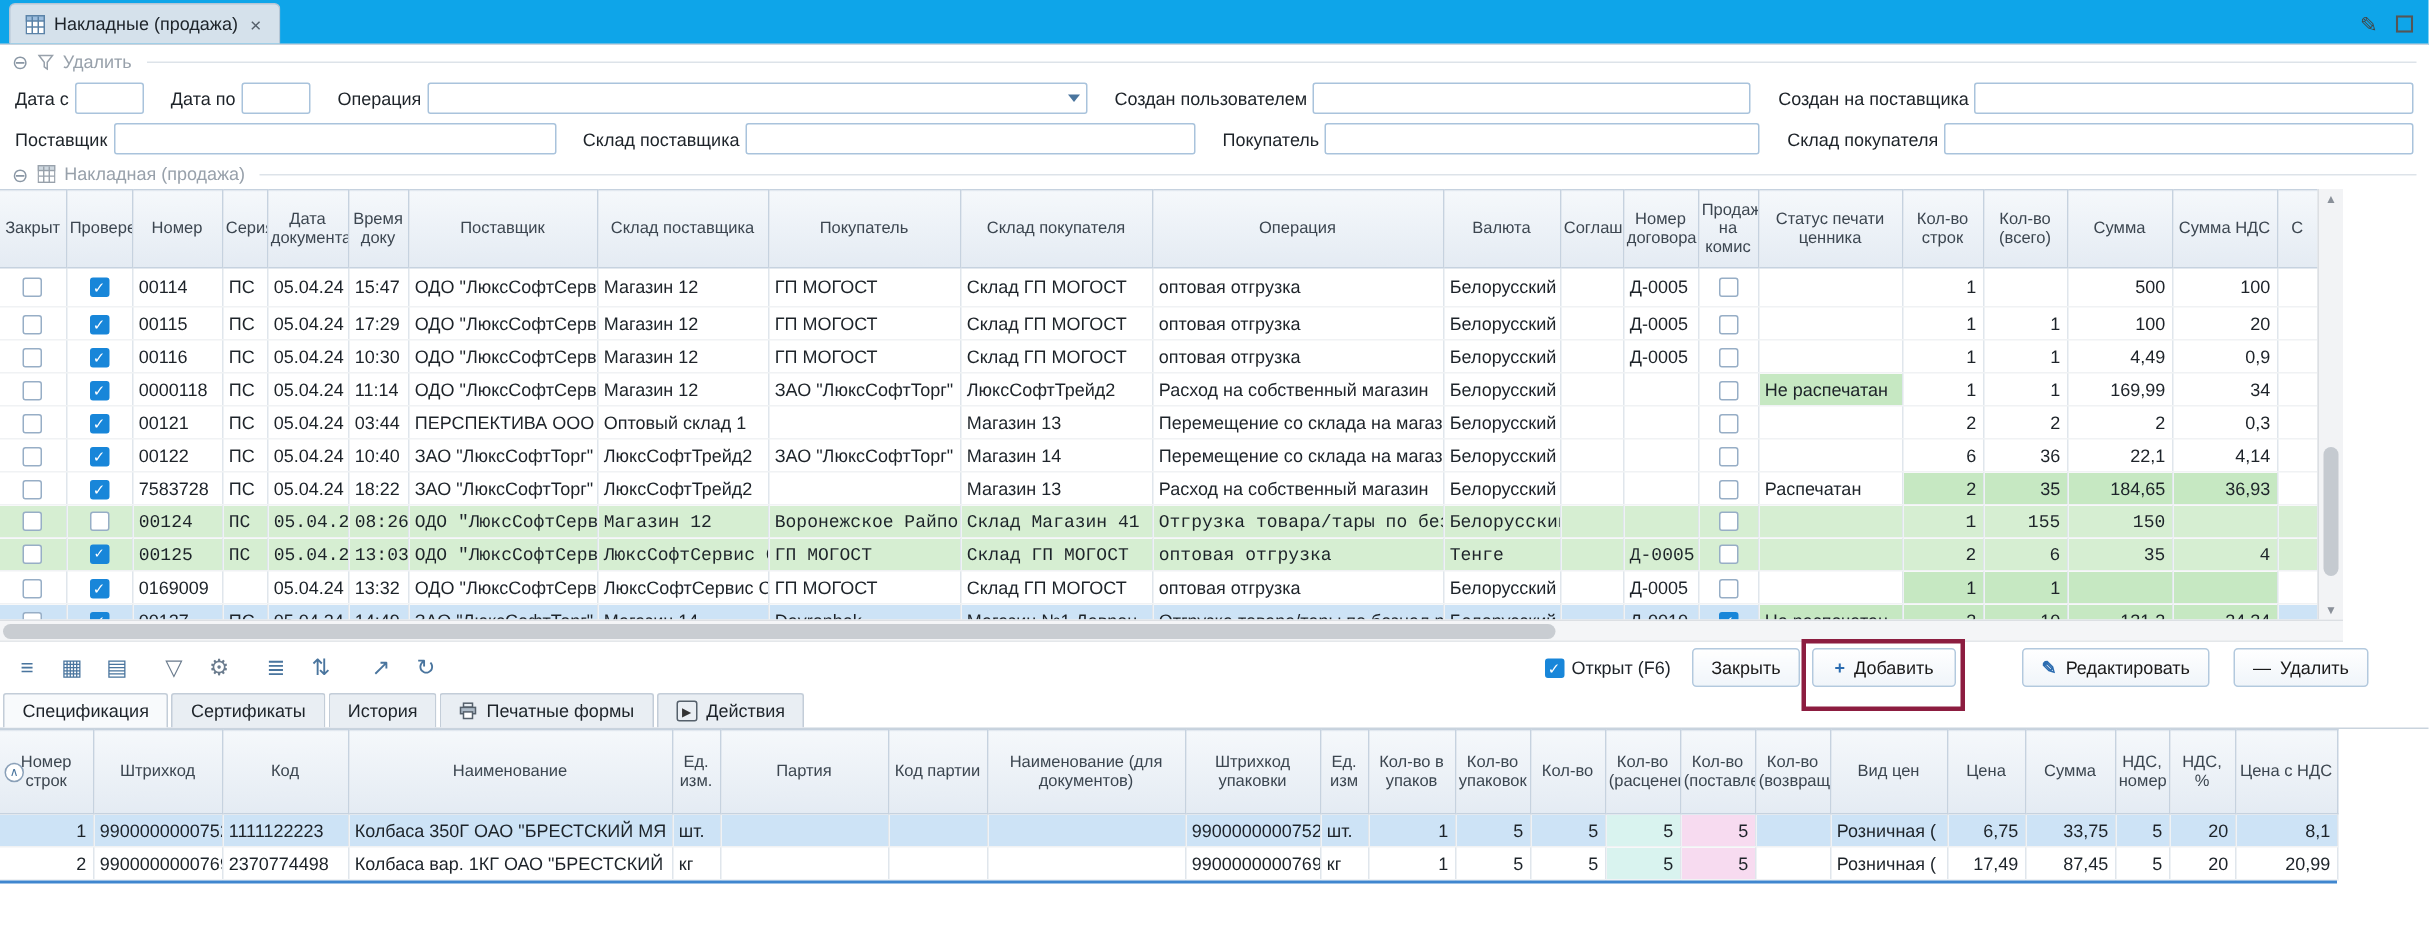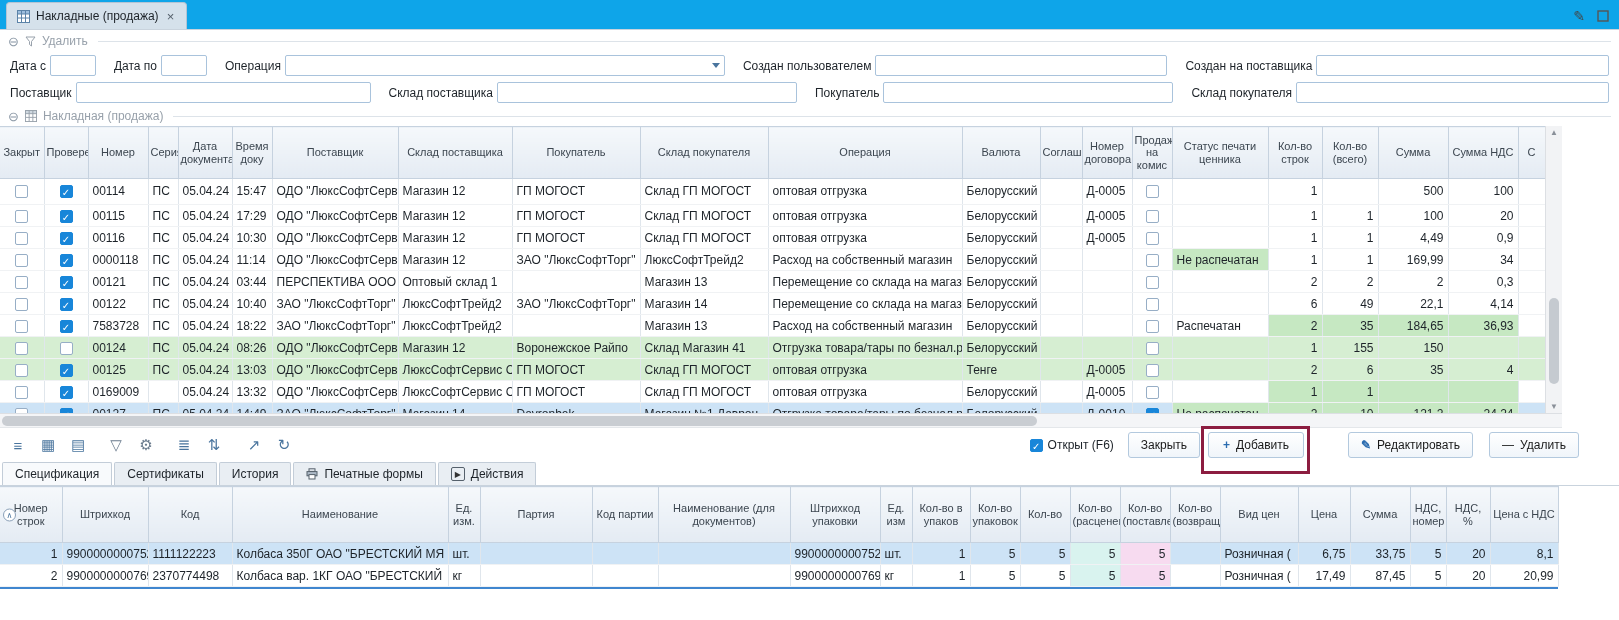--- a/index.html
+++ b/index.html
@@ -26,21 +26,21 @@
 .combo{position:relative;display:inline-block;}
 .combo .chev{position:absolute;right:5px;top:8px;width:0;height:0;border-left:4px solid transparent;border-right:4px solid transparent;border-top:5px solid #4a759e;}
 
 
 .gridwrap{position:relative;width:1562px;height:287px;overflow:hidden;}
 table.grid{border-collapse:collapse;table-layout:fixed;background:#fff;}
 table.grid th{font-weight:normal;font-size:11px;line-height:1.12;color:#3c4650;text-align:center;vertical-align:middle;background:linear-gradient(#f5f8fb,#e4ebf3);border-right:1px solid #c6d2df;border-bottom:1px solid #c6d2df;border-top:1px solid #c6d2df;padding:1px 2px;overflow:hidden;position:relative;}
 table.grid td{height:22px;padding:0 4px;font-size:12px;border-right:1px solid #e0e6ec;border-bottom:1px solid #f0f2f4;white-space:nowrap;overflow:hidden;background:#fff;}
 table.grid td.r{text-align:right;}
 table.grid td.c{text-align:center;}
-tr.green td{background:#d6eed2;}
+tr.green td{background:#d6eed2;font-family:Liberation Mono, monospace;}
 tr.sel td{background:#cde3f6;}
 tr.clip td{height:13px;line-height:25px;}
 td.bg-green{background:#c6e8c2 !important;}
 td.bg-cyan{background:#d9f3ef !important;}
 td.bg-pink{background:#f7dbf0 !important;}
 .sorti{position:absolute;left:3px;top:50%;transform:translateY(-50%);width:13px;height:13px;border:1px solid #8aa0b8;border-radius:50%;font-size:8px;line-height:11px;color:#4a759e;text-align:center;background:#fff;}
 
 
 .cb{display:inline-block;width:13px;height:13px;border:1px solid #97aec6;border-radius:2px;background:#fff;vertical-align:middle;}
 .cb.on{background:#1886d9;border-color:#1886d9;}
@@ -336,21 +336,21 @@
             <td>ЛюксСофтТрейд2</td>
             <td>ЗАО "ЛюксСофтТорг"</td>
             <td>Магазин 14</td>
             <td>Перемещение со склада на магазин</td>
             <td>Белорусский</td>
             <td></td>
             <td></td>
             <td class="c"><span class="cb"></span></td>
             <td></td>
             <td class="r">6</td>
-            <td class="r">49</td>
+            <td class="r">36</td>
             <td class="r">22,1</td>
             <td class="r">4,14</td>
             <td></td>
           </tr>
           <tr>
             <td class="c"><span class="cb"></span></td>
             <td class="c"><span class="cb on"></span></td>
             <td>7583728</td>
             <td>ПС</td>
             <td>05.04.24</td>

